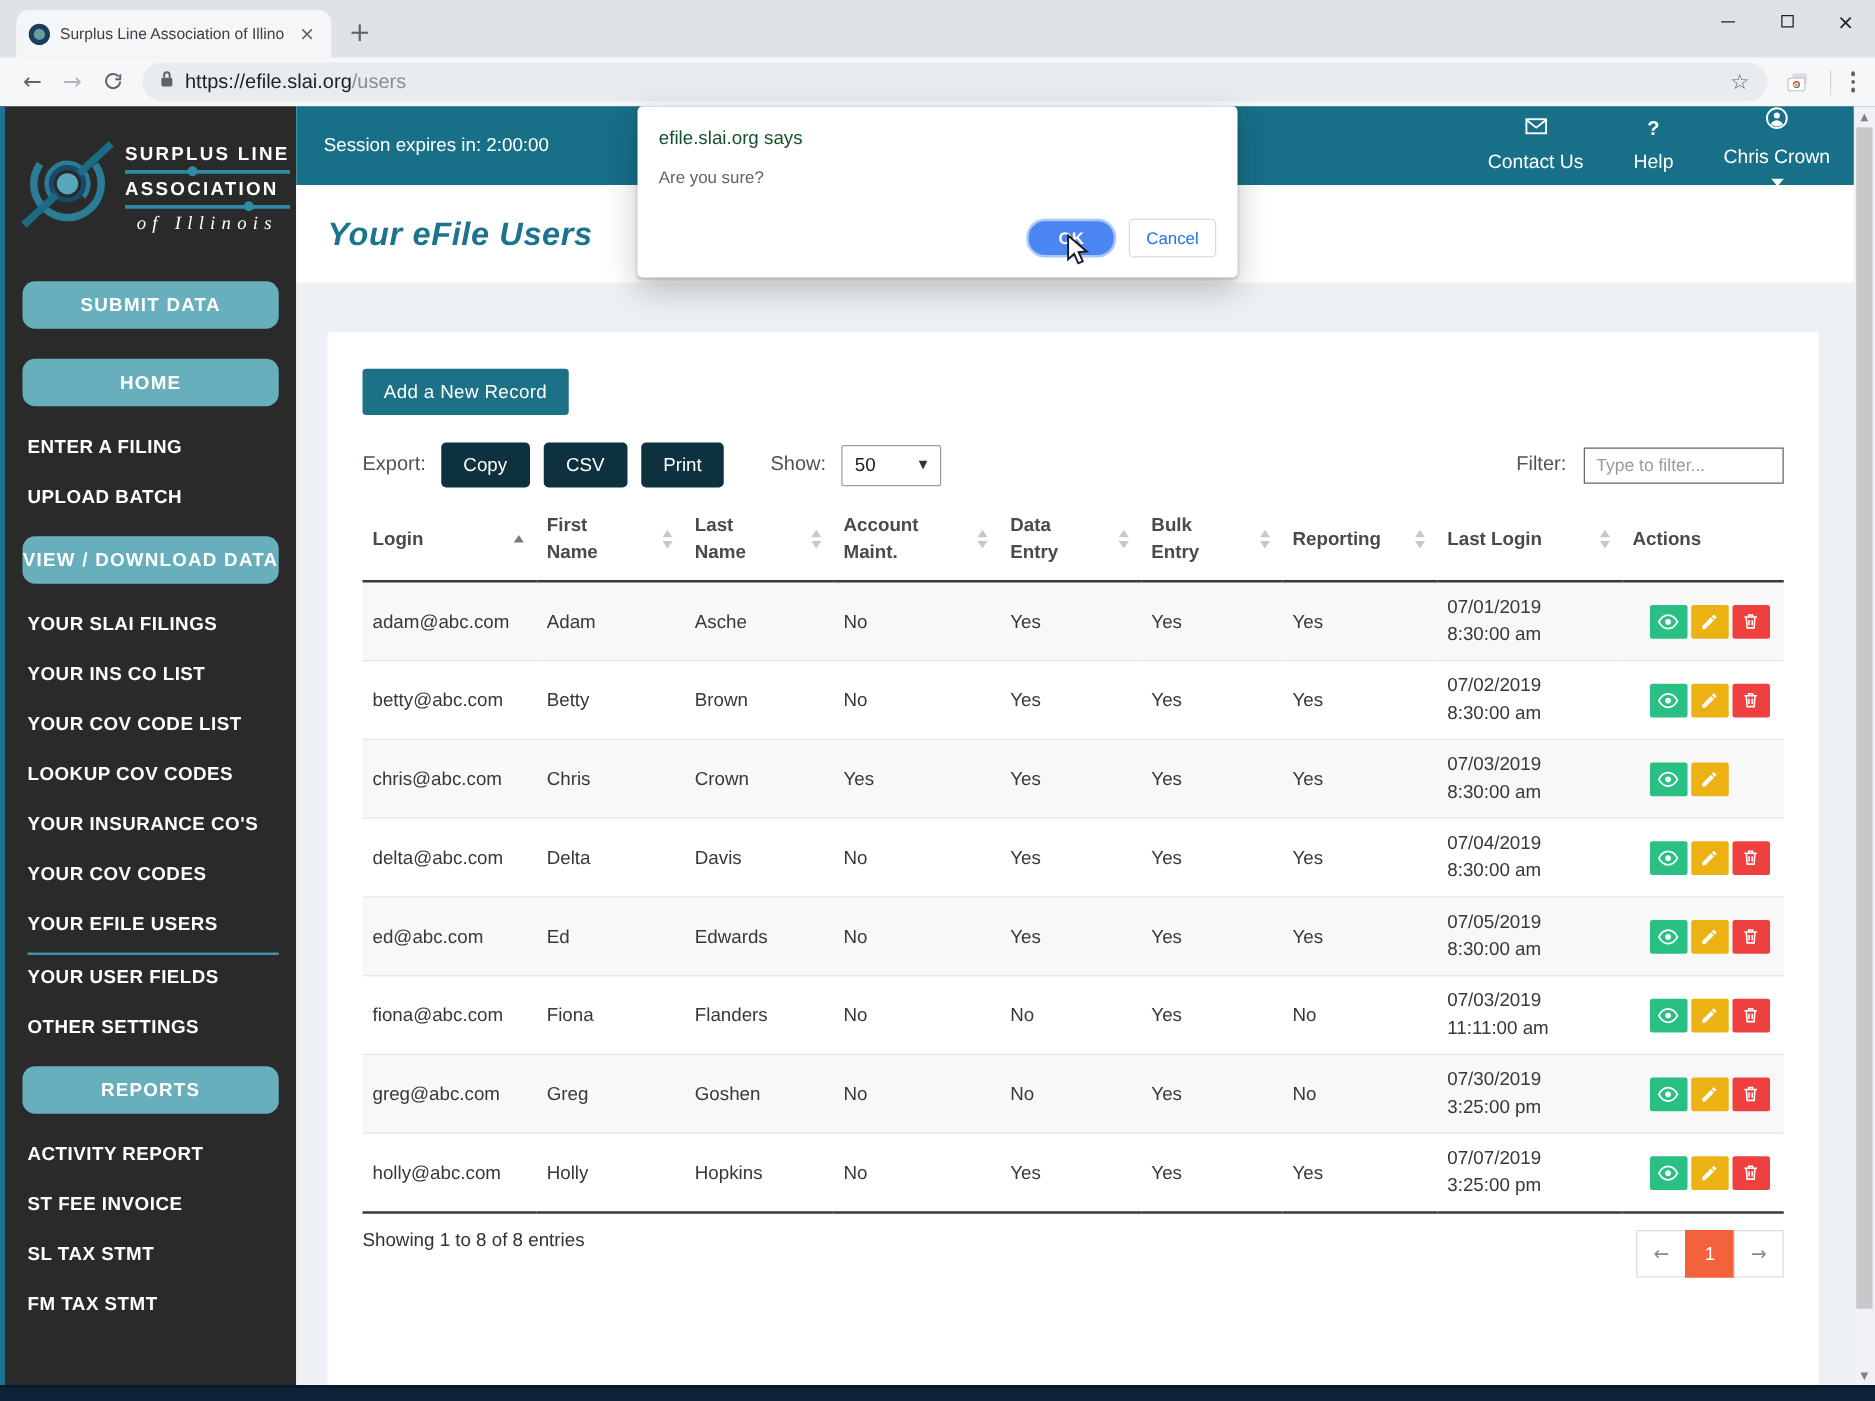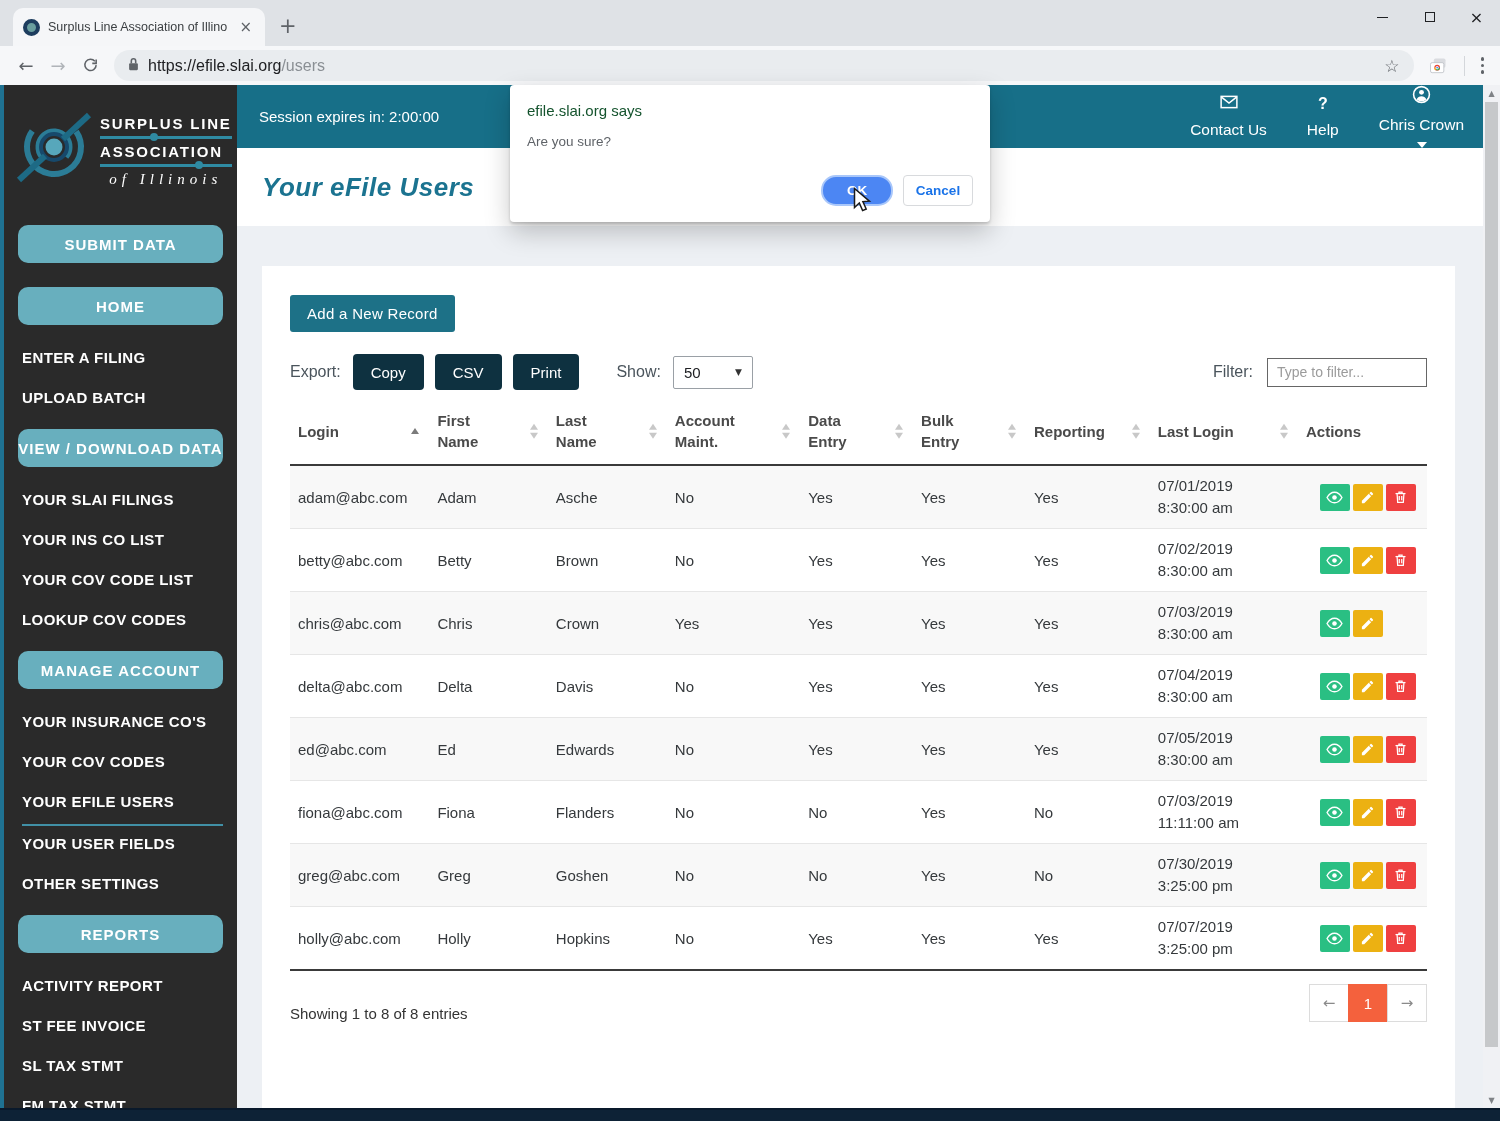--- a/index.html
+++ b/index.html
@@ -90,21 +90,21 @@
   .tri { width:0; height:0; border-left:4.5px solid transparent; border-right:4.5px solid transparent; }
   .tri.up { border-bottom:6px solid #c8c8c8; }
   .tri.down { border-top:6px solid #c8c8c8; }
   .sort.asc .tri.up { border-bottom-color:#7b7b7b; }
   .act-group { display:flex; padding-left:14px; }
   .act { width:30px; height:27px; display:flex; align-items:center; justify-content:center; border:none; border-radius:2px; margin-right:3px; }
   .act.view { background:var(--act-view); }
   .act.edit { background:var(--act-edit); }
   .act.delete { background:var(--act-del); }
 
-  .table-footer { display:flex; justify-content:space-between; align-items:flex-end; margin-top:13px; }
+  .table-footer { display:flex; justify-content:space-between; align-items:flex-start; margin-top:13px; }
   .showing { font-size:15px; color:#333; }
   .pager { display:flex; }
   .page-btn { min-width:40px; height:38px; border:1px solid #dcdcdc; background:#fff; display:flex; align-items:center;
               justify-content:center; font-size:15px; color:#8a8a8a; margin-left:-1px; font-family:"DejaVu Sans",sans-serif; }
   .page-btn.current { background:var(--pager-active); border-color:var(--pager-active); color:#fff; font-family:"Liberation Sans",sans-serif; }
 
   
   .scrollbar { position:absolute; top:85px; right:0; bottom:13px; width:17px; background:#f0f1f4; z-index:6; }
   .sb-arrow { height:16px; font-size:8px; color:#7f8286; display:flex; align-items:center; justify-content:center;
               font-family:"DejaVu Sans",sans-serif; }
@@ -113,21 +113,21 @@
   .bottombar { position:absolute; left:0; right:0; bottom:0; height:13px; background:var(--footer-navy); border-top:2px solid #09192b; z-index:7; }
 
   
   .dialog { position:absolute; left:510px; top:85px; width:480px; height:137px; background:#fff; border-radius:4px;
             box-shadow:0 2px 3px rgba(0,0,0,.18), 0 10px 26px rgba(0,0,0,.22); z-index:100; padding:17px; }
   .dialog-title { font-size:15px; color:#14532d; }
   .dialog-msg { margin-top:15px; font-size:13.5px; color:#5f6368; }
   .dialog-btns { position:absolute; right:17px; bottom:16px; display:flex; gap:10px; }
   .btn-ok { width:72px; height:31px; background:var(--ok-blue); border:2px solid #a9c7fa; color:#fff; font-size:13.5px;
             font-weight:bold; border-radius:15px; display:flex; align-items:center; justify-content:center; }
-  .btn-cancel { width:70px; height:31px; background:#fff; border:1px solid #d8dadd; color:#1a73e8; font-weight:bold;
+  .btn-cancel { width:70px; height:31px; background:#fff; border:1px solid #d8dadd; color:#1a73e8; font-weight:normal;
                 font-size:13.5px; border-radius:4px; display:flex; align-items:center; justify-content:center; }
   .cursor { position:absolute; left:853px; top:187px; z-index:101; }
 </style>
 </head>
 <body>
 
 <div class="screen">
 
   <div class="tabstrip">
     <div class="tab">
@@ -214,21 +214,20 @@
       <nav class="side-nav">
           <div class="nav-item pill">SUBMIT DATA</div>
           <div class="nav-item pill">HOME</div>
           <div class="nav-item link">ENTER A FILING</div>
           <div class="nav-item link">UPLOAD BATCH</div>
           <div class="nav-item pill">VIEW / DOWNLOAD DATA</div>
           <div class="nav-item link">YOUR SLAI FILINGS</div>
           <div class="nav-item link">YOUR INS CO LIST</div>
           <div class="nav-item link">YOUR COV CODE LIST</div>
           <div class="nav-item link">LOOKUP COV CODES</div>
-          <div class="nav-item pill">MANAGE ACCOUNT</div>
           <div class="nav-item link">YOUR INSURANCE CO'S</div>
           <div class="nav-item link">YOUR COV CODES</div>
           <div class="nav-item link active">YOUR EFILE USERS</div>
           <div class="nav-item link">YOUR USER FIELDS</div>
           <div class="nav-item link">OTHER SETTINGS</div>
           <div class="nav-item pill">REPORTS</div>
           <div class="nav-item link">ACTIVITY REPORT</div>
           <div class="nav-item link">ST FEE INVOICE</div>
           <div class="nav-item link">SL TAX STMT</div>
           <div class="nav-item link">FM TAX STMT</div>

